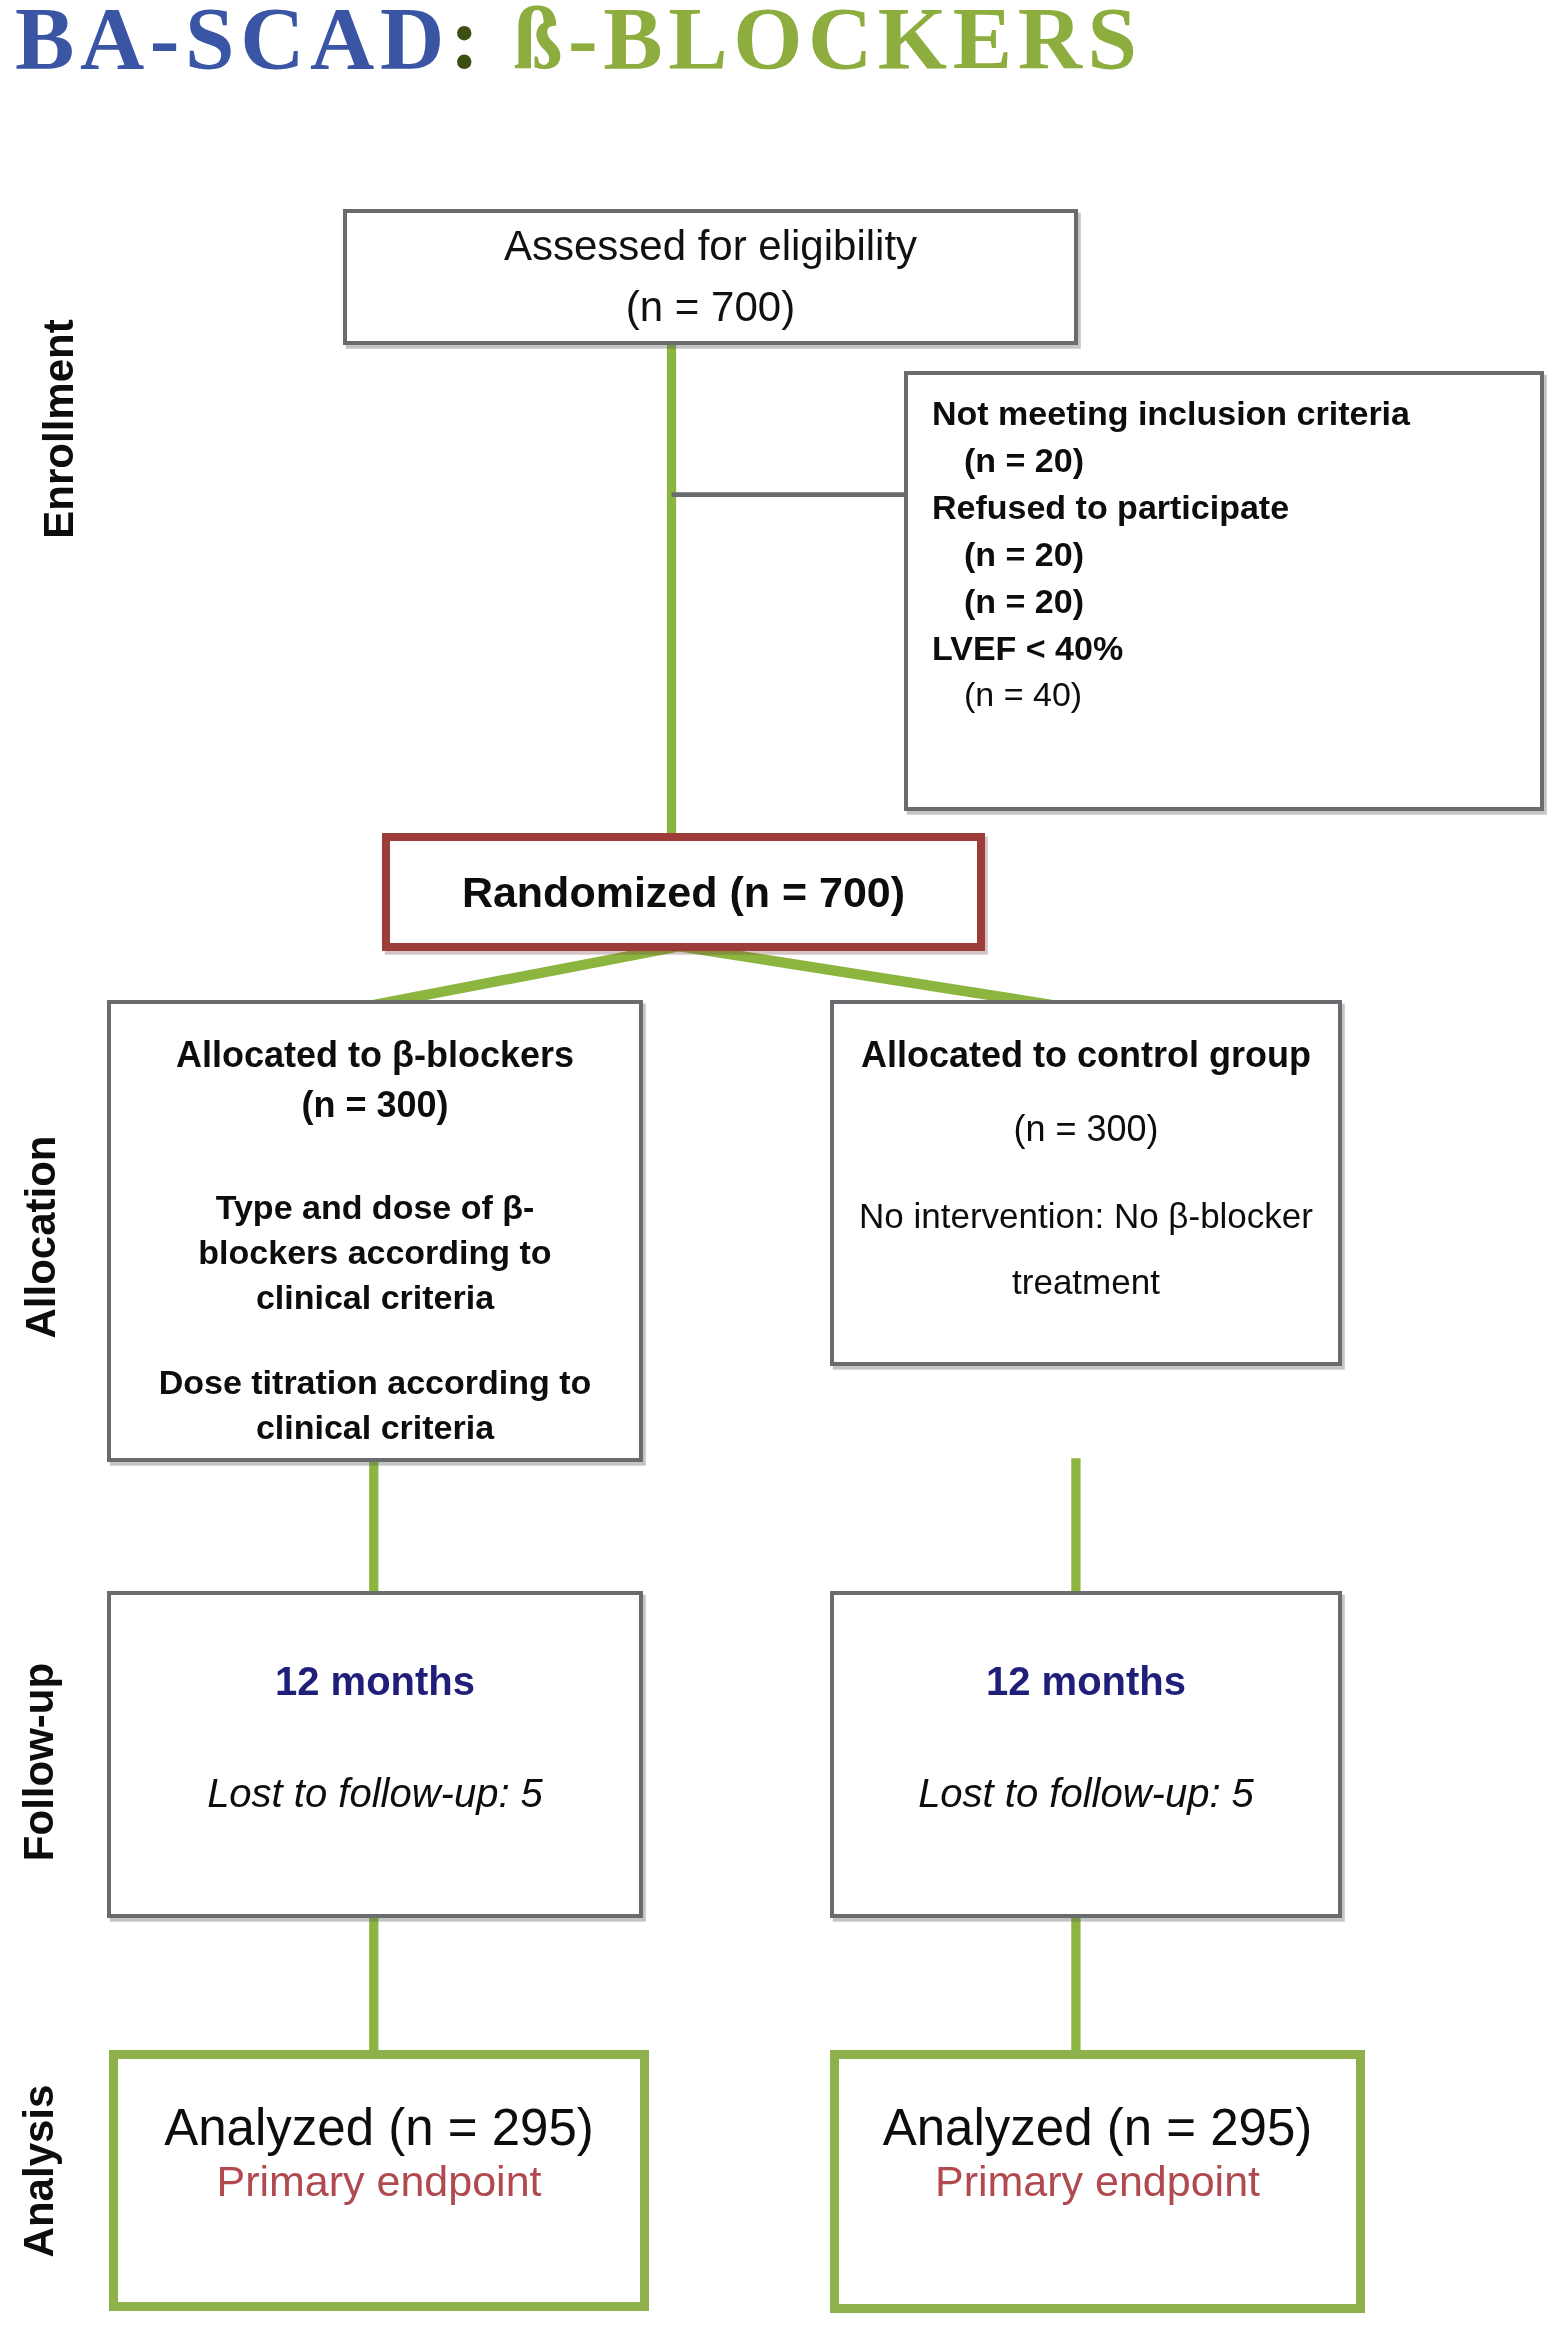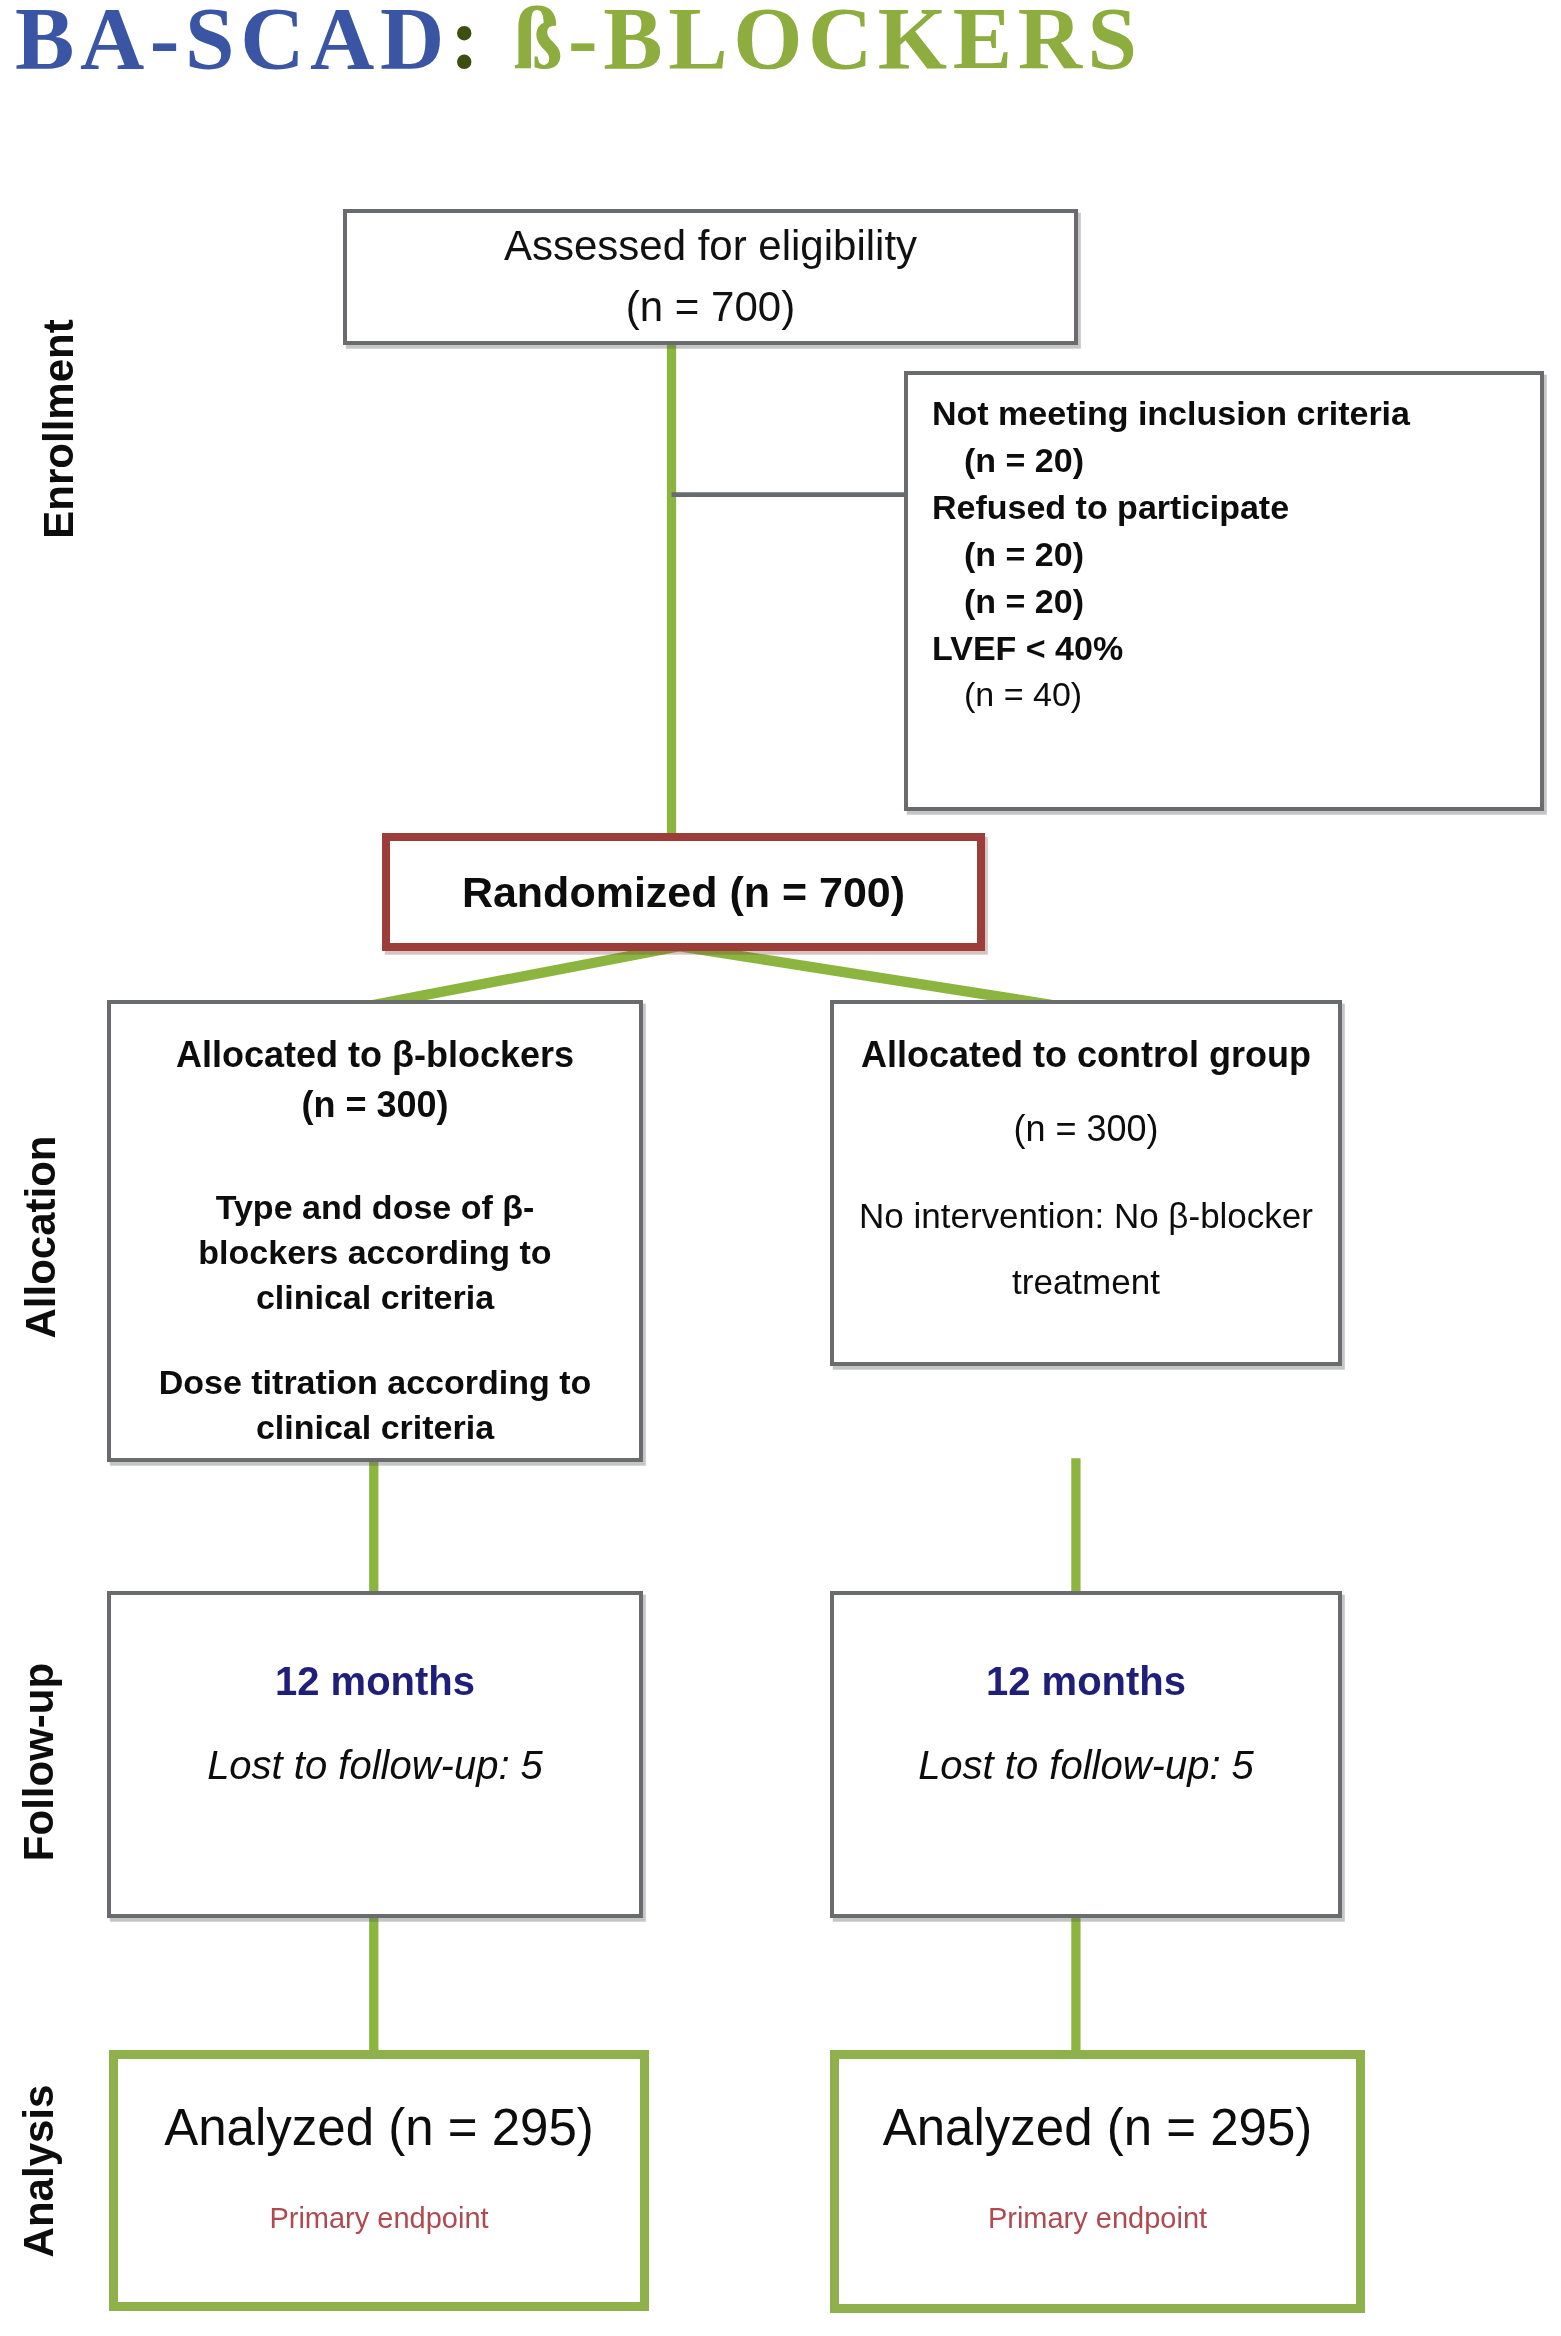--- a/index.html
+++ b/index.html
@@ -51,27 +51,27 @@
   .alloc .a-n-bold{font-weight:bold;font-size:36px;line-height:1.4;}
   .alloc .a-n{font-weight:400;font-size:36px;line-height:1.4;margin-top:24px;}
   .alloc .a-body{font-weight:600;line-height:1.32;margin-top:54px;max-width:417px;}
   .alloc .a-body2{font-weight:600;line-height:1.32;margin-top:41px;max-width:492px;}
   .alloc-right .a-body-r{font-weight:400;line-height:1.9;margin-top:28px;max-width:492px;}
   
   .fu{color:#0d0d0d;justify-content:flex-start;padding-top:64px;}
   .fu-left{left:107px;top:1591px;width:536px;height:327px;}
   .fu-right{left:830px;top:1591px;width:512px;height:327px;}
   .fu .fu-months{font-weight:bold;font-size:40px;color:var(--followup_blue,#1f1f7a);}
-  .fu .fu-lost{font-style:italic;font-size:40px;margin-top:39px;text-align:center;}
+  .fu .fu-lost{font-style:italic;font-size:40px;margin-top:67px;text-align:center;}
   
   .an{color:#0d0d0d;justify-content:flex-start;padding-top:39px;}
   .an-left{left:109px;top:2050px;width:540px;height:261px;}
   .an-right{left:830px;top:2050px;width:535px;height:263px;}
   .an .an-analyzed{font-weight:normal;font-size:51px;}
-  .an .an-endpoint{font-size:29px;margin-top:45px;color:var(--endpoint_red,#b04a50);}
+  .an .an-endpoint{font-size:43px;color:var(--endpoint_red,#b04a50);}
 
   
   .stage{
     position:absolute;z-index:1;
     font-weight:bold;font-size:42px;color:#0d0d0d;white-space:nowrap;
     transform:translate(-50%,-50%) rotate(-90deg);
   }
   .stage-enrollment{left:59px;top:429px;}
   .stage-allocation{left:41px;top:1237px;}
   .stage-followup{left:39px;top:1762px;}

